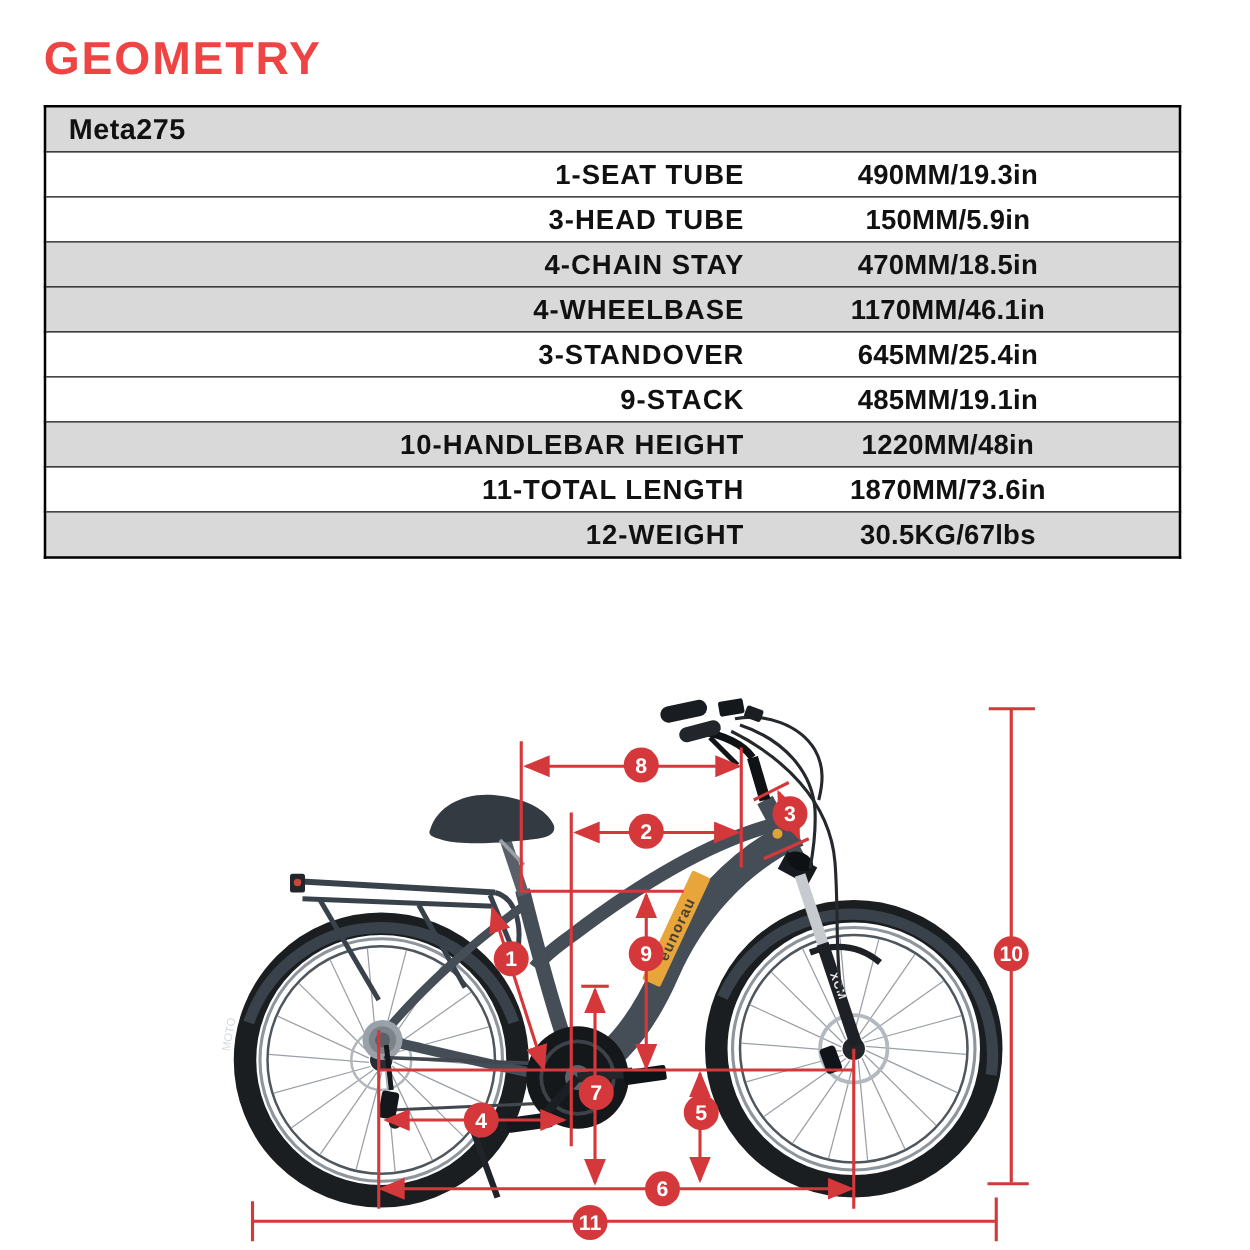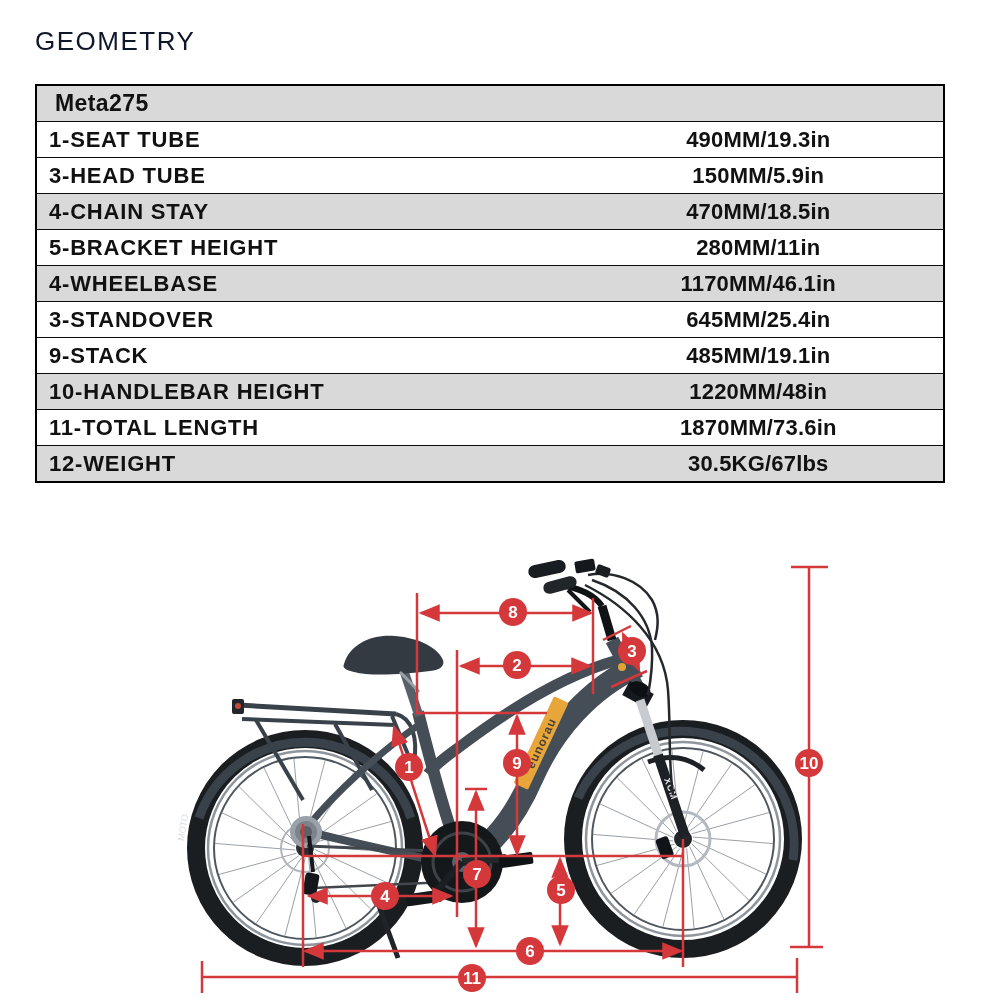--- a/index.html
+++ b/index.html
@@ -1,26 +1,26 @@
 <!DOCTYPE html>
 <html><head>
 <meta charset="utf-8">
 <style>
   html,body{margin:0;padding:0;background:#ffffff;}
   body{width:1000px;height:1000px;position:relative;overflow:hidden;
        font-family:"Liberation Sans",sans-serif;-webkit-font-smoothing:antialiased;}
-  .page-title{position:absolute;left:35px;top:26px;font-size:26px;font-weight:normal;
-       letter-spacing:1.5px;color:#0f172a;}
+  .page-title{position:absolute;left:35px;top:26px;font-size:37px;font-weight:bold;
+       letter-spacing:1.5px;color:#ef4444;}
   .geo-table{position:absolute;left:35px;top:84px;width:910px;border-collapse:collapse;
        border:2px solid #000;}
   .geo-table td{border-top:1px solid #0a0a0a;border-bottom:1px solid #0a0a0a;
        font-weight:bold;color:#111;height:35px;padding:0;vertical-align:middle;}
   .geo-table tr.shade{background:#d9d9d9;margin-top:28px;}
   .geo-table tr.plain{background:#ffffff;}
-  .geo-table .lbl{padding-left:12px;font-size:22px;letter-spacing:0.8px;text-align:left;}
+  .geo-table .lbl{padding-left:12px;font-size:22px;letter-spacing:0.8px;text-align:right;}
   .geo-table .val{padding-right:22px;font-size:22px;letter-spacing:0.2px;text-align:center;white-space:nowrap;}
   .geo-table tr.head td{font-size:23px;padding-left:18px;letter-spacing:0.4px;}
   #bike-figure{position:absolute;left:0;top:555px;width:1000px;height:445px;}
   svg text{font-family:"Liberation Sans",sans-serif;}
   .marker-num{fill:#fff;font-size:17px;font-weight:bold;text-anchor:middle;}
 </style>
 </head>
 <body>
 
 <div class="page-title">GEOMETRY</div>
@@ -34,24 +34,20 @@
         <td class="lbl">1-SEAT TUBE</td>
         <td class="val">490MM/19.3in</td>
       </tr>
       <tr class="plain">
         <td class="lbl">3-HEAD TUBE</td>
         <td class="val">150MM/5.9in</td>
       </tr>
       <tr class="shade">
         <td class="lbl">4-CHAIN STAY</td>
         <td class="val">470MM/18.5in</td>
-      </tr>
-      <tr class="plain">
-        <td class="lbl">5-BRACKET HEIGHT</td>
-        <td class="val">280MM/11in</td>
       </tr>
       <tr class="shade">
         <td class="lbl">4-WHEELBASE</td>
         <td class="val">1170MM/46.1in</td>
       </tr>
       <tr class="plain">
         <td class="lbl">3-STANDOVER</td>
         <td class="val">645MM/25.4in</td>
       </tr>
       <tr class="plain">

